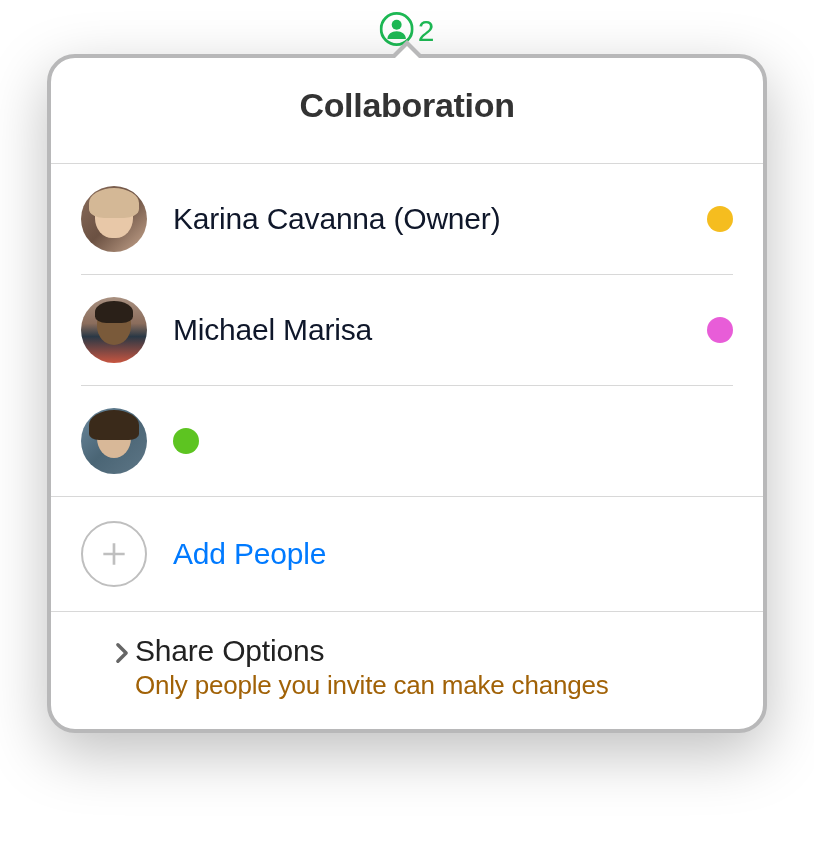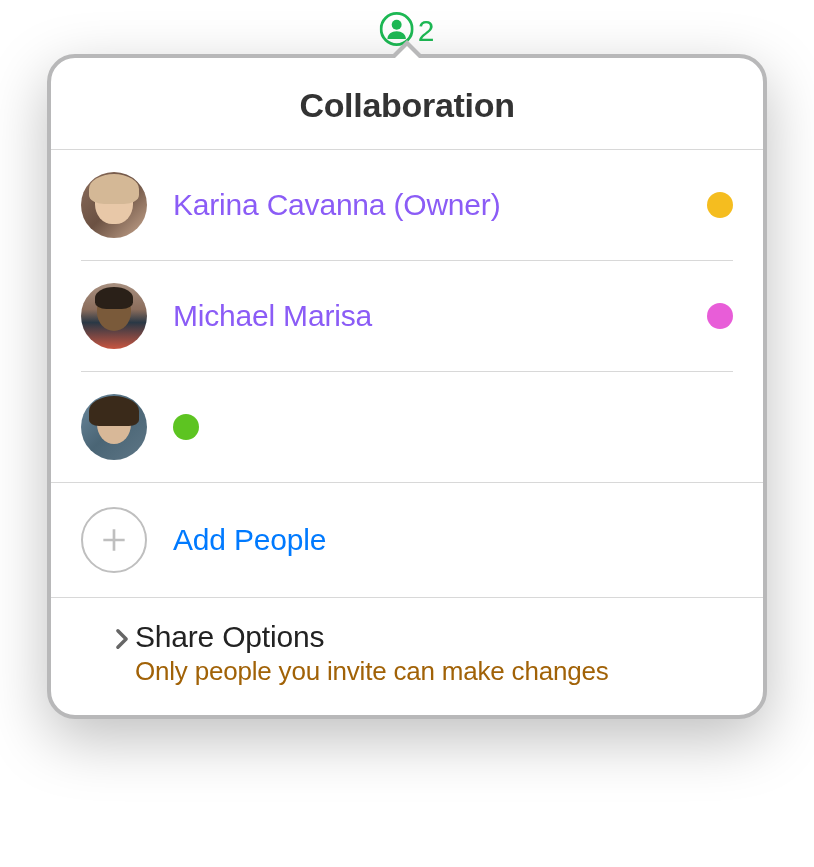--- a/index.html
+++ b/index.html
@@ -73,21 +73,21 @@
     .popover {
       background: #ffffff;
       border-radius: 28px;
       border: 4px solid #b8b8b9;
       box-shadow: 0 20px 60px rgba(0,0,0,0.25);
       overflow: hidden;
     }
     
     .popover-header {
       text-align: center;
-      padding: 28px 0 24px;
+      padding: 28px 0 38px;
       border-bottom: 1px solid #d8d8d8;
     }
     
     .popover-title {
       font-size: 34px;
       font-weight: 600;
       color: #333333;
       letter-spacing: -0.3px;
     }
     
@@ -190,21 +190,21 @@
       left: 8px;
       width: 50px;
       height: 30px;
       background: #3a2a1a;
       border-radius: 50% 50% 20% 20%;
     }
     
     .participant-name {
       font-size: 30px;
       font-weight: 400;
-      color: #8b5cf6;
+      color: #0f172a;
       flex: 1;
       letter-spacing: -0.2px;
     }
     
     .status-dot {
       width: 26px;
       height: 26px;
       border-radius: 50%;
       flex-shrink: 0;
     }

